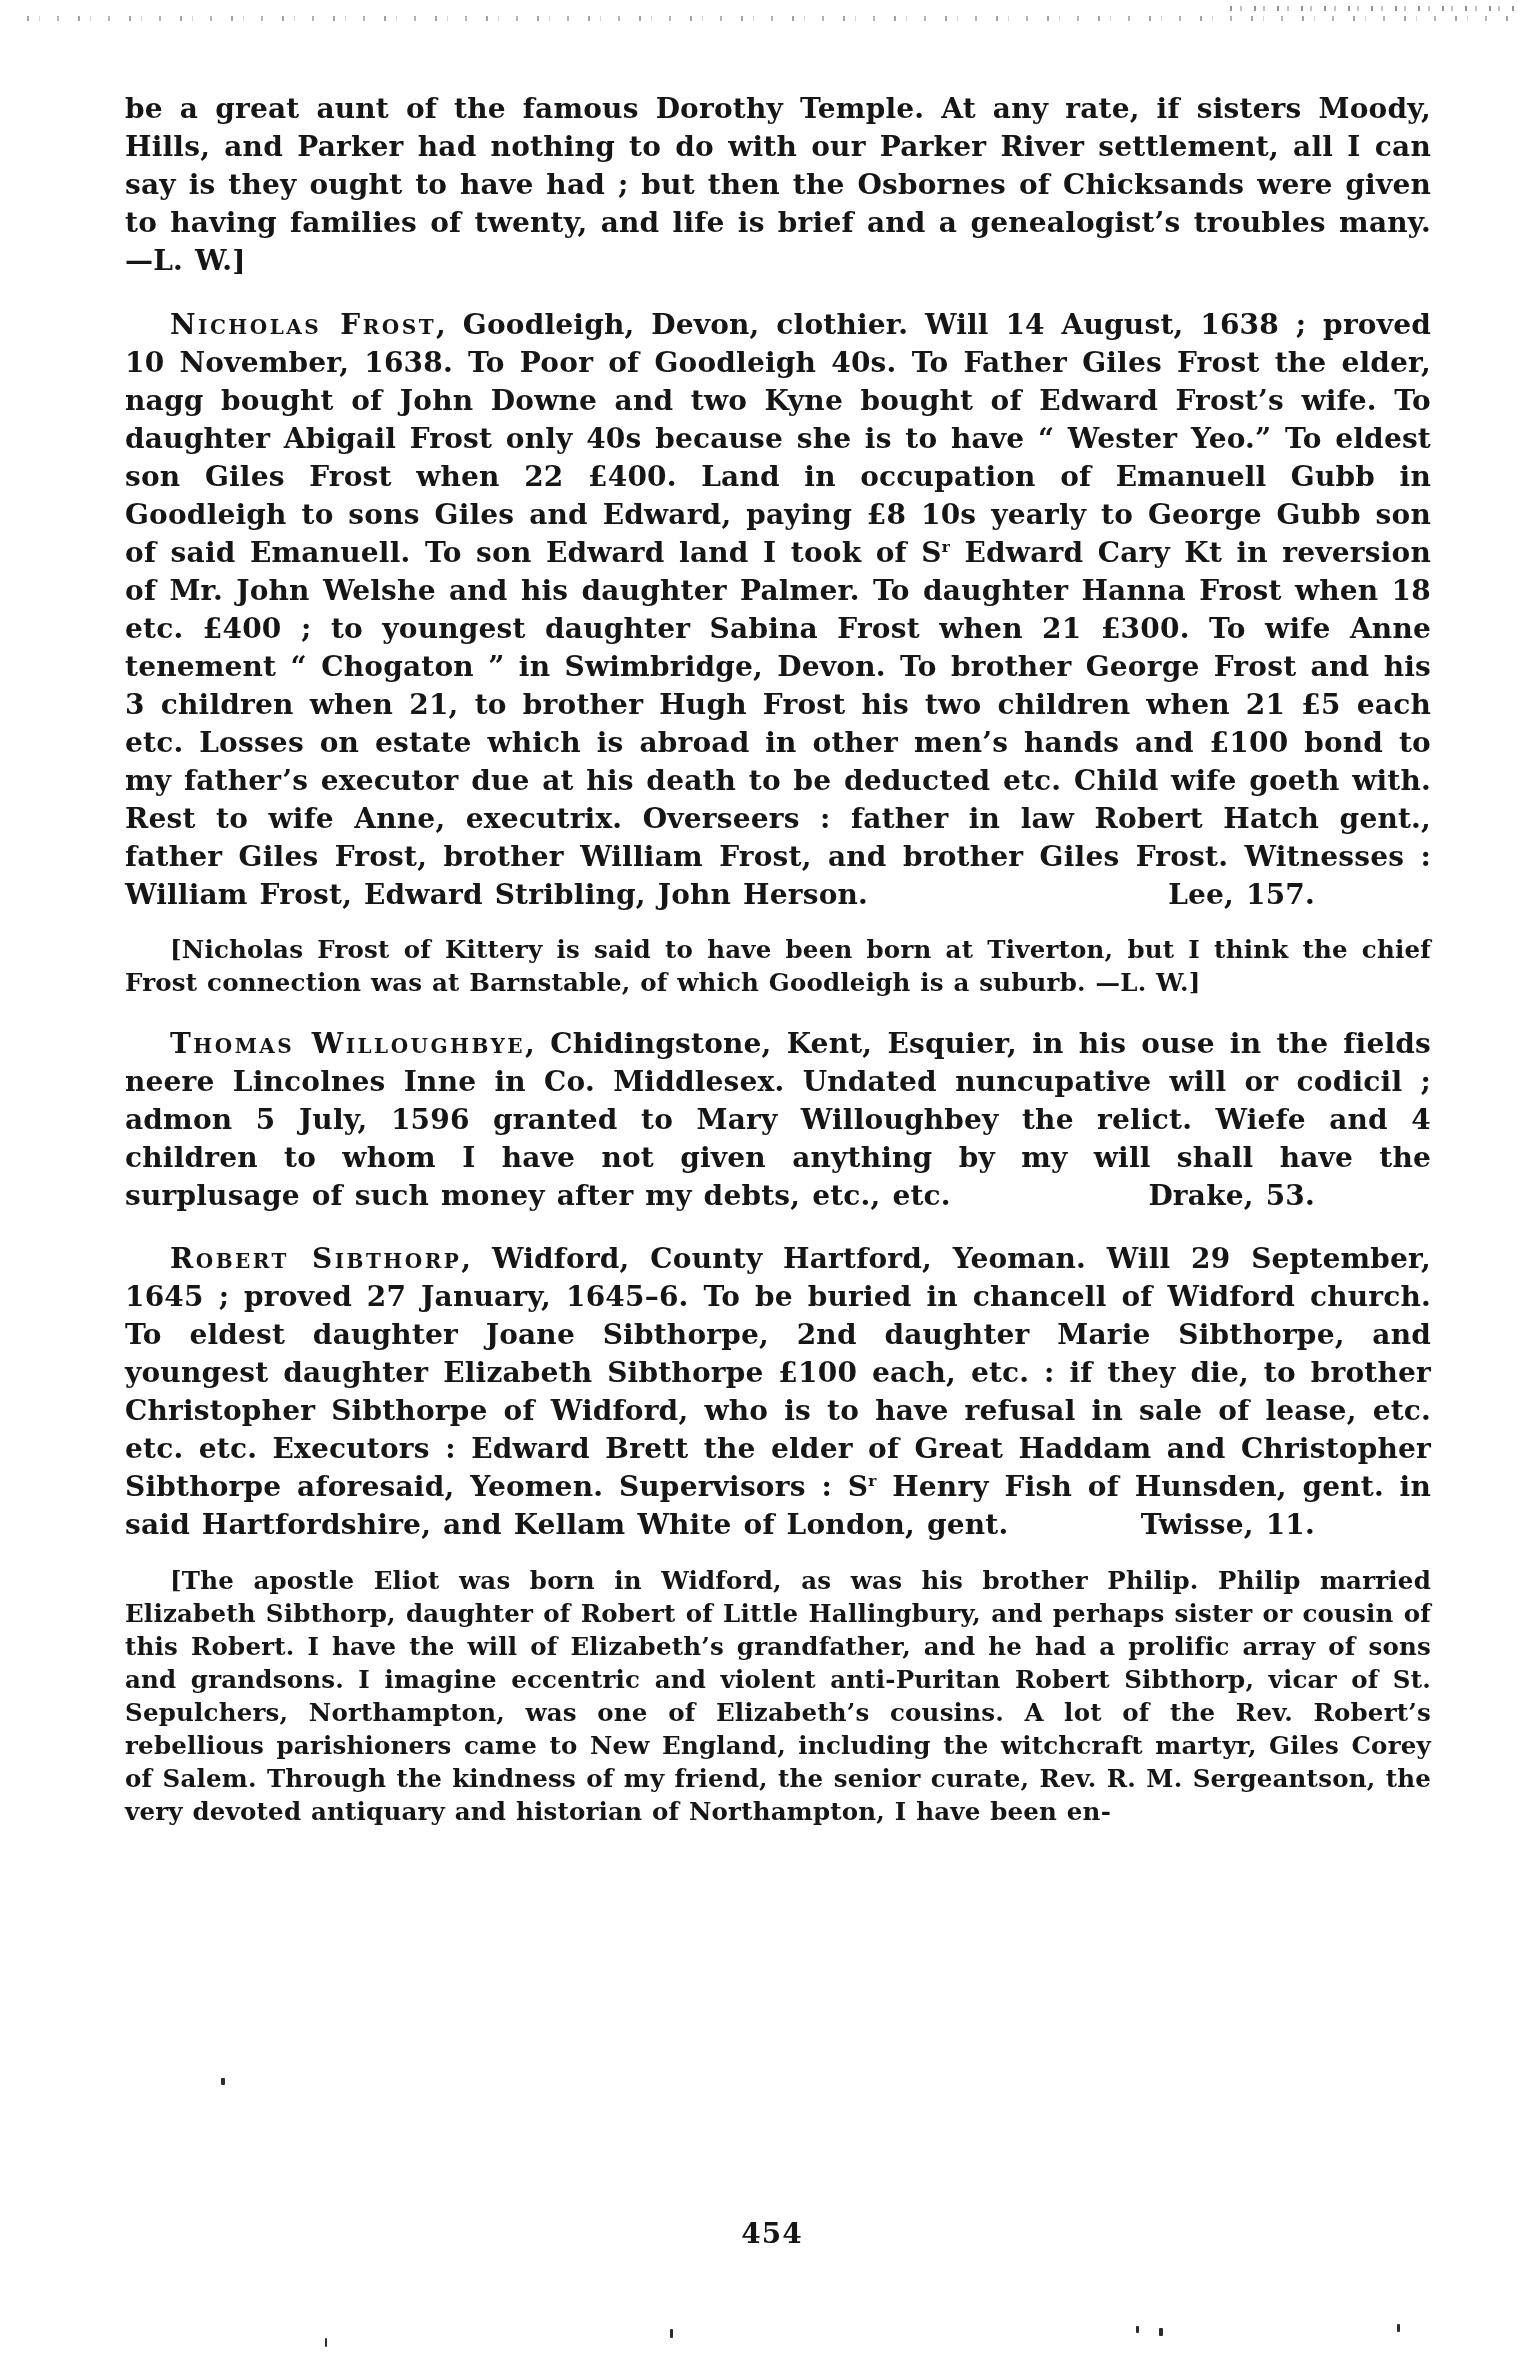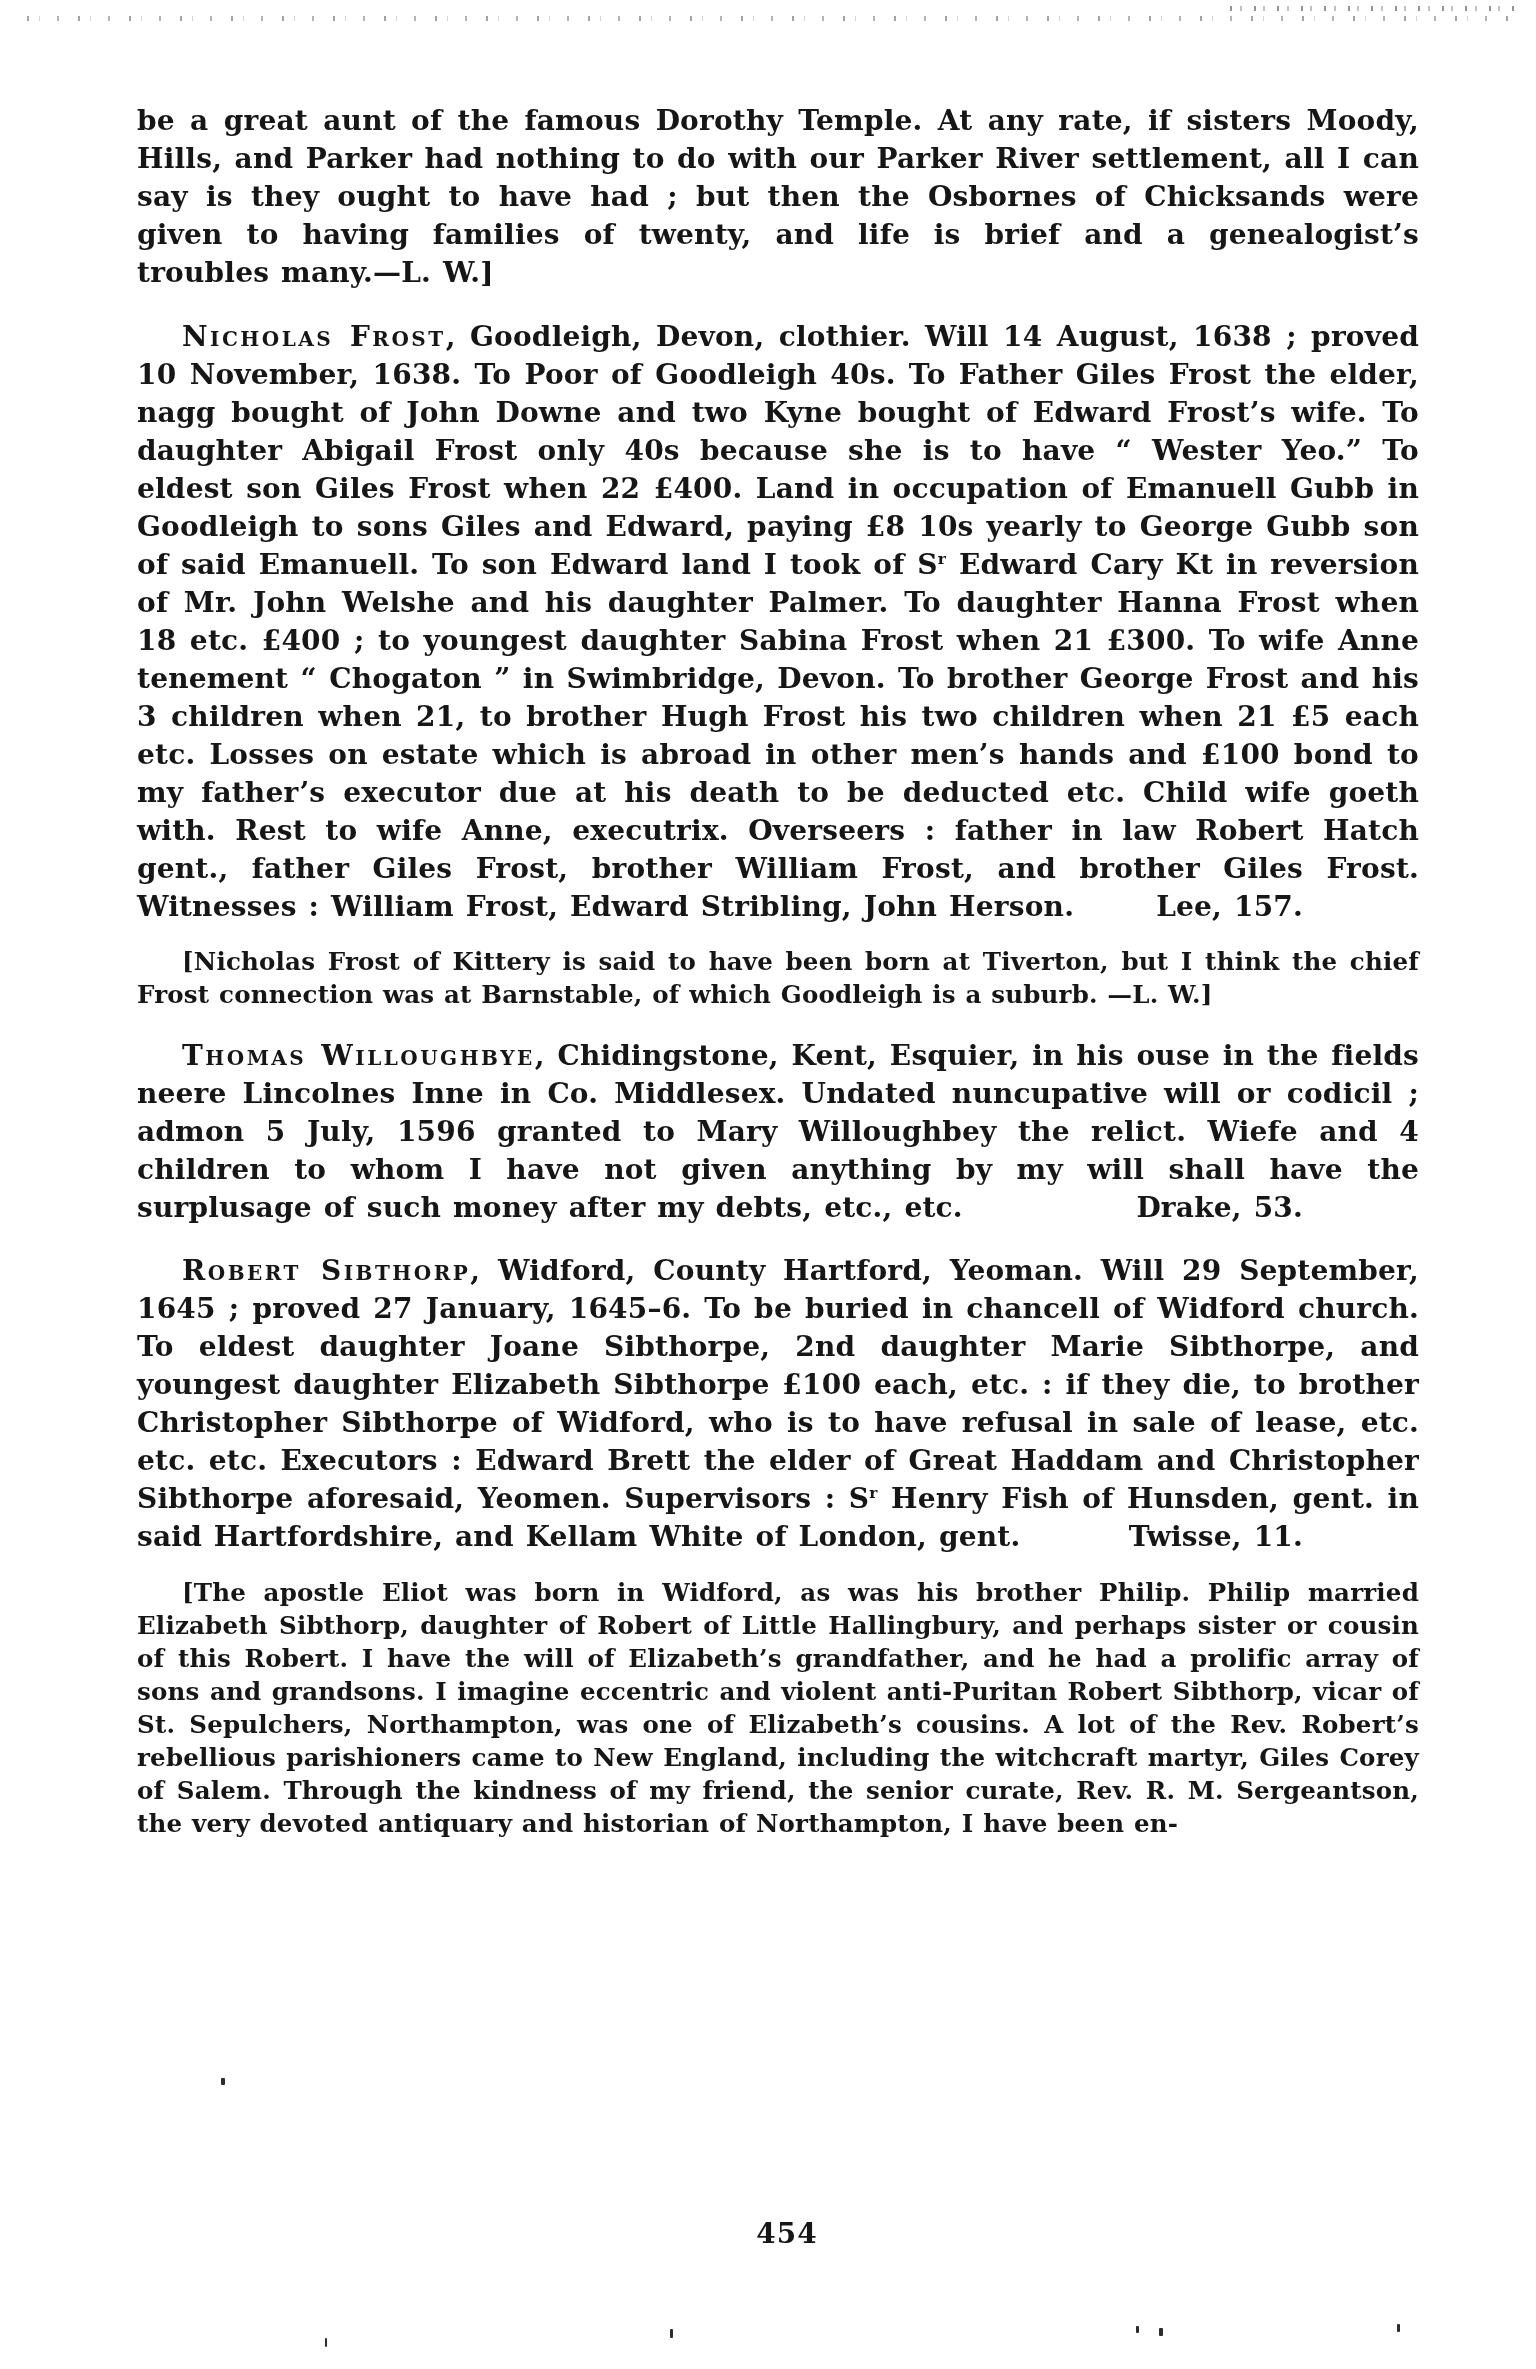--- a/index.html
+++ b/index.html
@@ -11,39 +11,39 @@
     overflow:hidden;
     color:#161616;
     font-family:"DejaVu Serif","Liberation Serif",serif;
     font-weight:700;
   }
   .text-block{
     position:absolute;
     left:125px;top:90px;width:1306px;
   }
   .para{
-    margin:12px;
+    margin:0;
     text-align:justify;
     letter-spacing:0.2px;
   }
   .para.main{font-size:28px;line-height:38px;word-spacing:2px;}
   .para.note{font-size:24.5px;line-height:33px;word-spacing:1px;}
   .para.indent{text-indent:45px;}
   .para.gap-main{margin-top:25.5px;}
   .para.gap-note{margin-top:19.6px;}
   .sc{font-variant:small-caps;letter-spacing:2.5px;}
   .sup{vertical-align:super;font-size:.55em;line-height:0;}
   .citation{
     float:right;
     margin-right:116px;
     text-indent:0;
   }
   .page-number{
     position:absolute;
-    left:134px;top:2217px;width:1306px;
+    left:119px;top:2217px;width:1306px;
     text-align:center;
     font-size:28px;
     letter-spacing:1px;
   }
   
   .noise-a{
     position:absolute;top:15.7px;left:27.4px;right:25.5px;height:4.9px;
     background:repeating-linear-gradient(90deg,
       rgba(30,30,30,.75) 0 2px, transparent 2px 11.8px,
       rgba(30,30,30,.35) 11.8px 12.7px, transparent 12.7px 30px,

